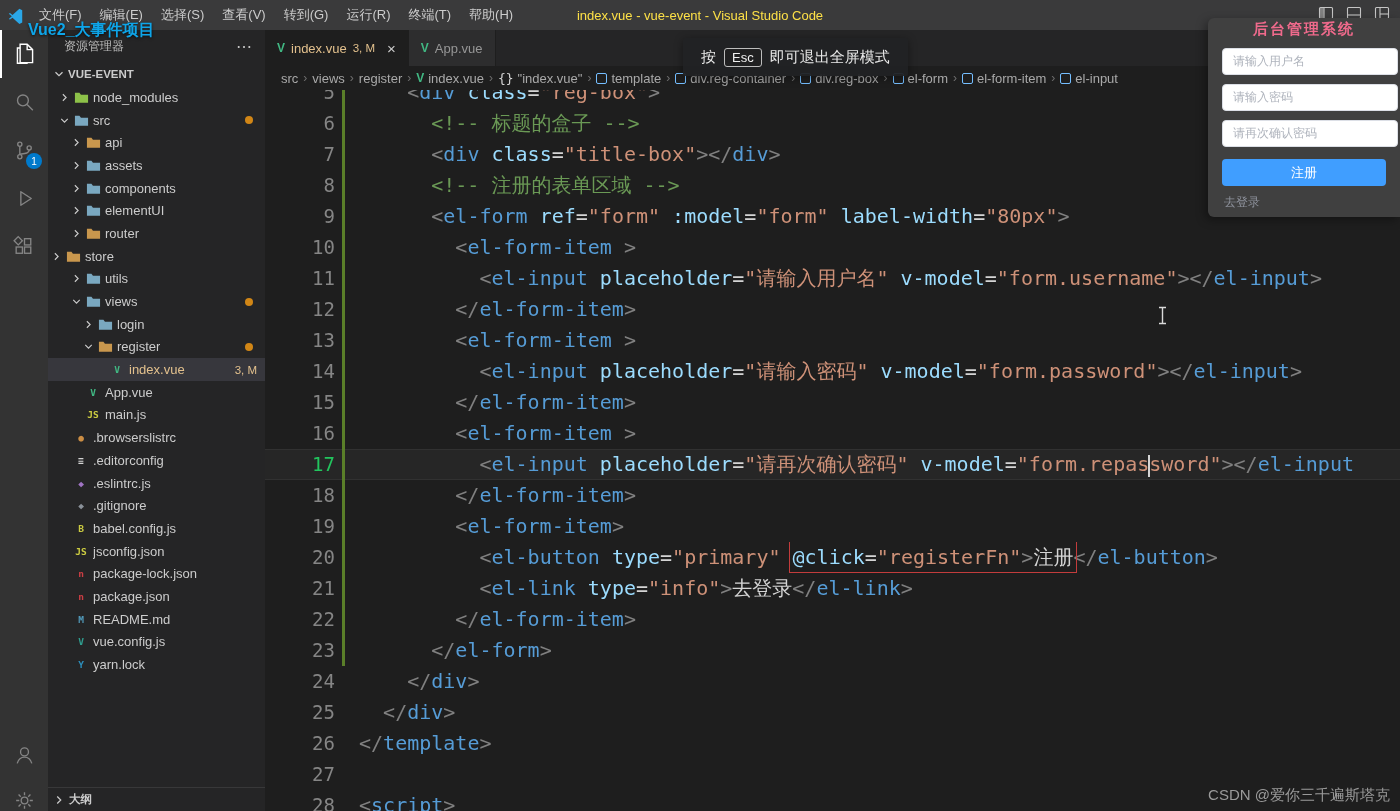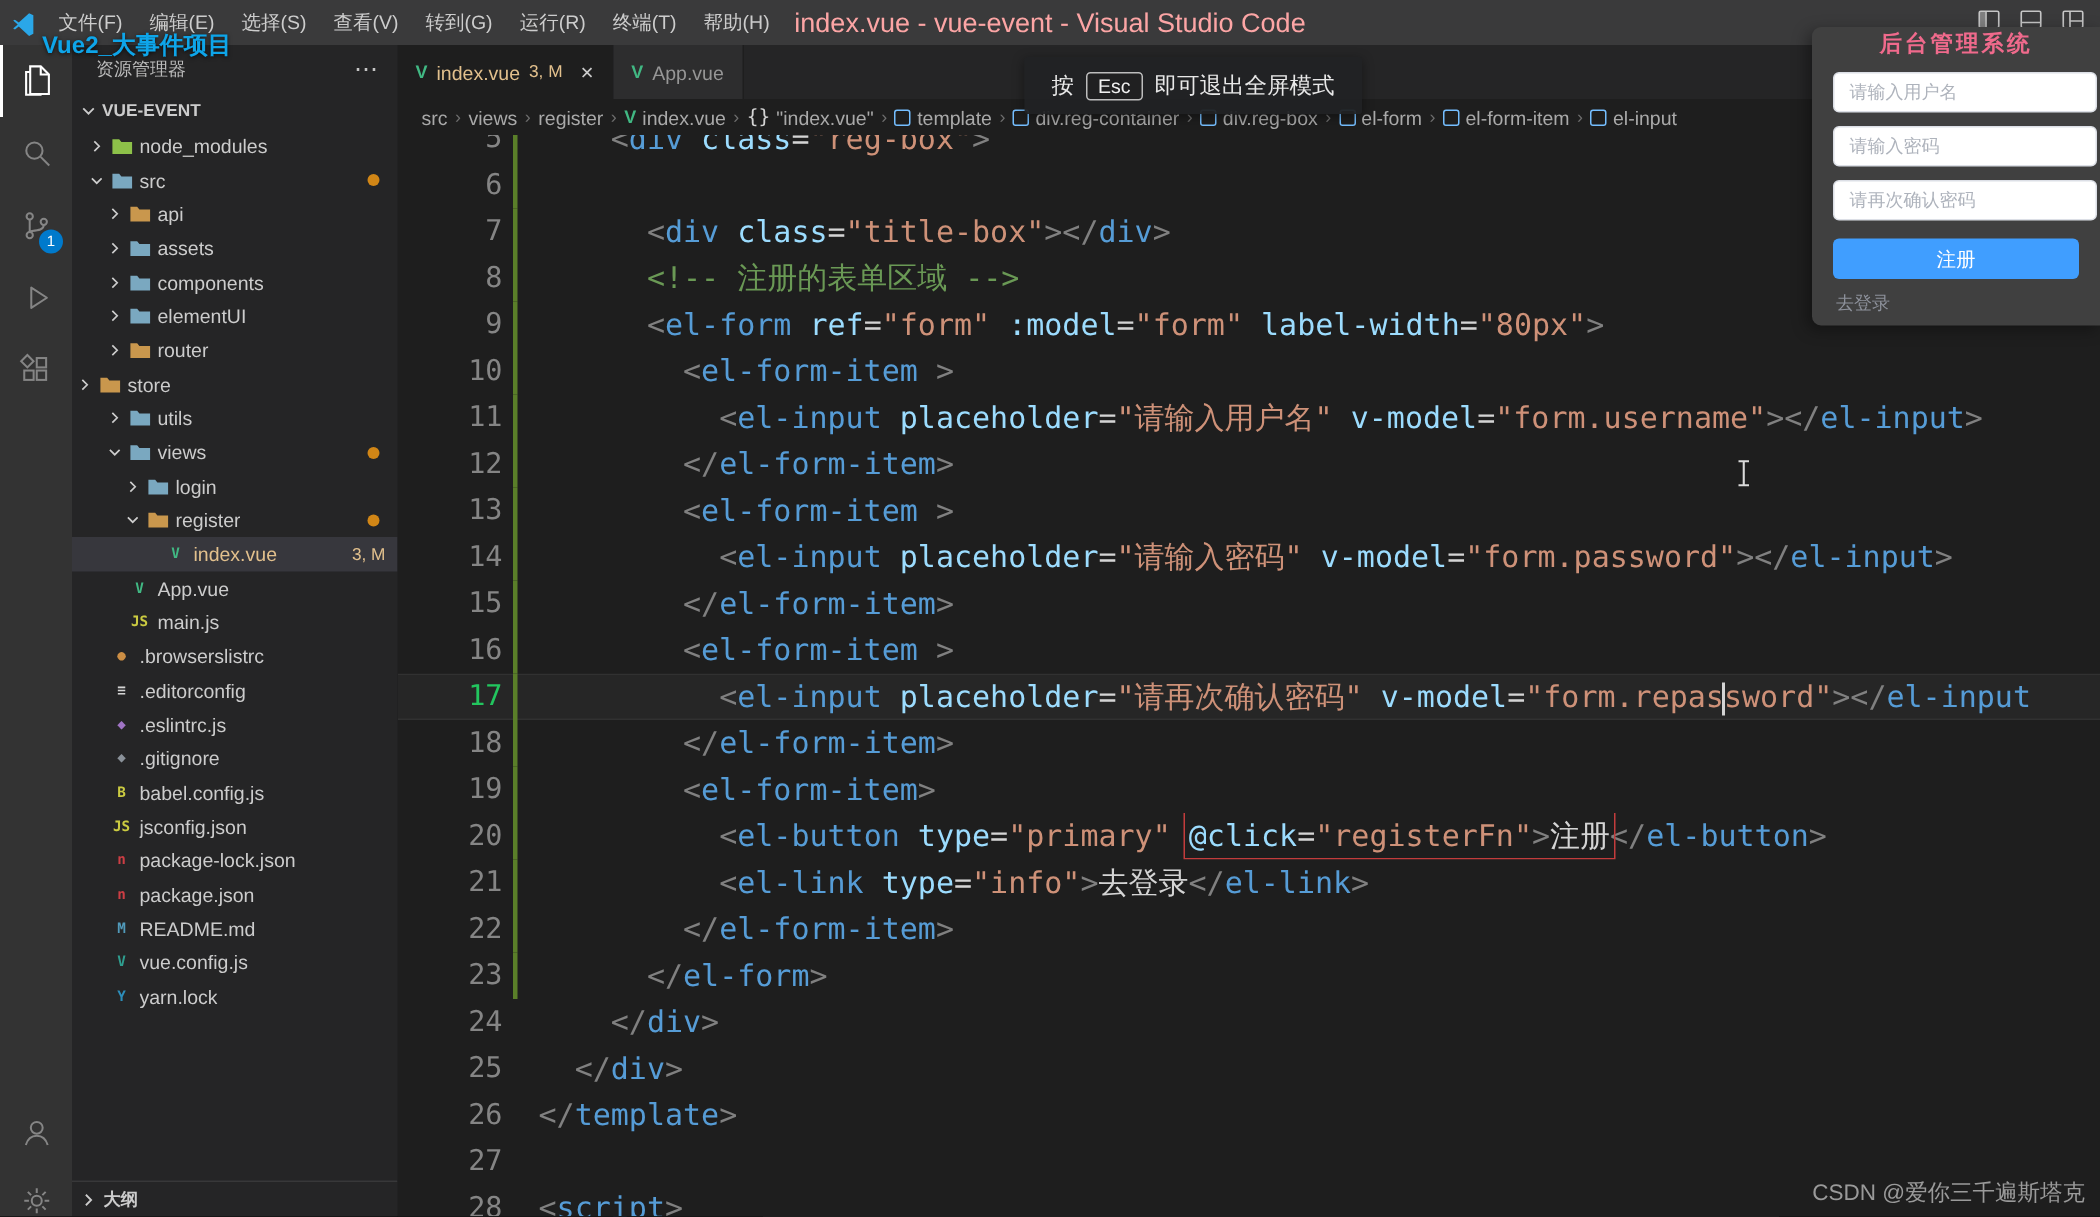--- a/index.html
+++ b/index.html
@@ -5,21 +5,21 @@
   * { box-sizing: border-box; }
   html,body { margin:0; padding:0; background:#111; }
   body { font-family:"Liberation Sans", sans-serif; }
   .screen { position:relative; width:1400px; height:811px; background:#1e1e1e; overflow:hidden; color:#ccc; }
 
   
   .titlebar { position:absolute; top:0; left:0; right:0; height:30px; background:#3a3a3b; display:flex; align-items:center; z-index:20; }
   .logo { width:30px; display:flex; justify-content:center; }
   .menus { display:flex; font-size:13px; color:#cccccc; }
   .menu-item { padding:0 9px; line-height:30px; cursor:default; }
-  .win-title { position:absolute; left:50%; transform:translateX(-50%); font-size:18px; color:#fca5a5; white-space:nowrap; }
+  .win-title { position:absolute; left:50%; transform:translateX(-50%); font-size:13px; color:#fde047; white-space:nowrap; }
   .tb-right { position:absolute; right:10px; top:0; height:30px; display:flex; align-items:center; gap:12px; }
   .tb-right svg { stroke:#c5c5c5; fill:none; stroke-width:1.1; }
 
   
   .activitybar { position:absolute; top:30px; left:0; width:48px; bottom:0; background:#333333; z-index:15; }
   .ab-item { position:relative; height:48px; display:flex; align-items:center; justify-content:center; color:#858585; cursor:pointer; }
   .ab-item svg { stroke:currentColor; fill:none; stroke-width:1.3; }
   .ab-item.active { color:#ffffff; border-left:2px solid #ffffff; }
   .ab-badge { position:absolute; right:6px; bottom:5px; min-width:16px; height:16px; border-radius:8px; background:#007acc; color:#fff; font-size:10px; display:flex; align-items:center; justify-content:center; padding:0 4px; }
   .ab-bottom { position:absolute; left:0; width:48px; display:flex; justify-content:center; color:#858585; }
@@ -505,21 +505,21 @@
     <div class="code">
       <div class="codelines" id="codelines">
           <div class="code-line m">
             <span class="ln">5</span>
             <span class="gut"></span>
             <span class="lc"><span class="tok-i">    </span><span class="tok-p">&lt;</span><span class="tok-g">div</span><span class="tok-x"> </span><span class="tok-a">class</span><span class="tok-o">=</span><span class="tok-q">"reg-box"</span><span class="tok-p">&gt;</span></span>
           </div>
           <div class="code-line m">
             <span class="ln">6</span>
             <span class="gut"></span>
-            <span class="lc"><span class="tok-i">      </span></span>
+            <span class="lc"><span class="tok-i">      </span><span class="tok-c">&lt;!-- 标题的盒子 --&gt;</span></span>
           </div>
           <div class="code-line m">
             <span class="ln">7</span>
             <span class="gut"></span>
             <span class="lc"><span class="tok-i">      </span><span class="tok-p">&lt;</span><span class="tok-g">div</span><span class="tok-x"> </span><span class="tok-a">class</span><span class="tok-o">=</span><span class="tok-q">"title-box"</span><span class="tok-p">&gt;&lt;/</span><span class="tok-g">div</span><span class="tok-p">&gt;</span></span>
           </div>
           <div class="code-line m">
             <span class="ln">8</span>
             <span class="gut"></span>
             <span class="lc"><span class="tok-i">      </span><span class="tok-c">&lt;!-- 注册的表单区域 --&gt;</span></span>

